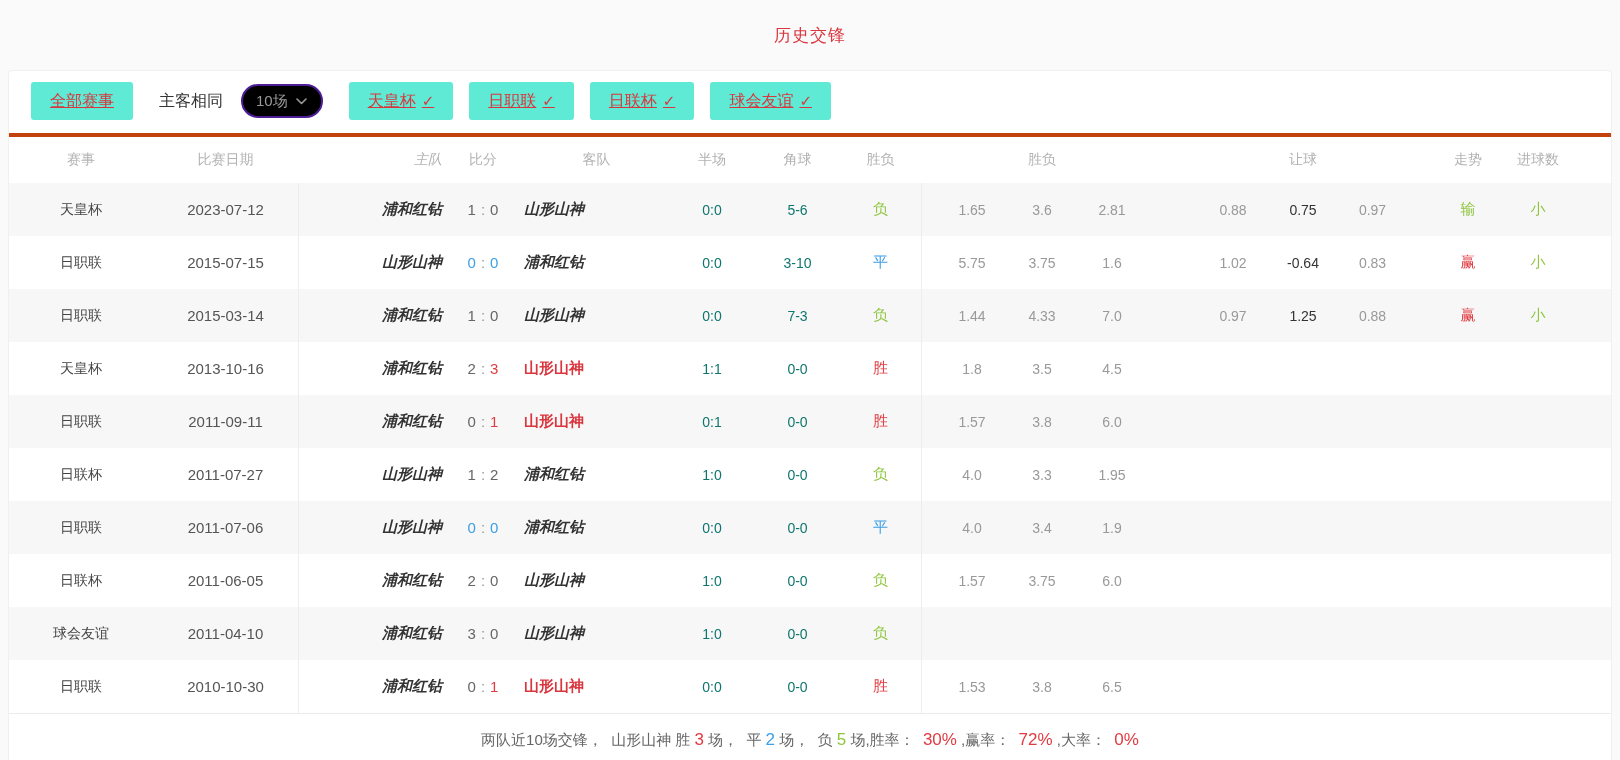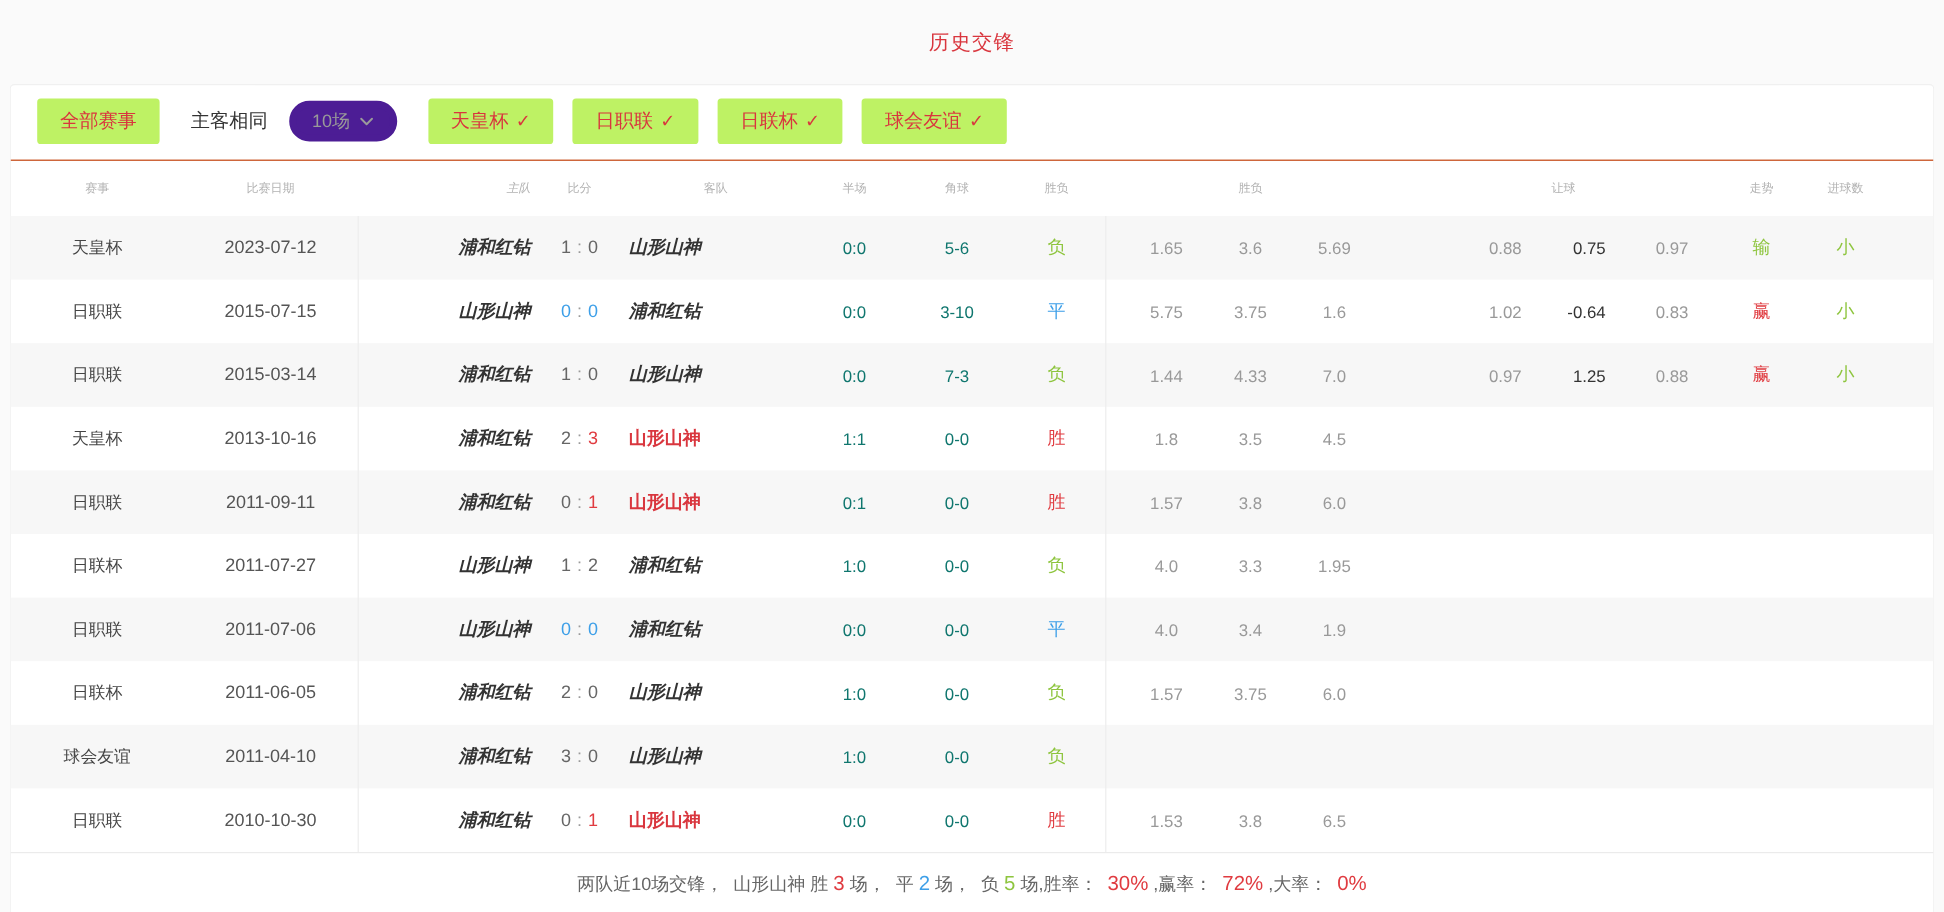--- a/index.html
+++ b/index.html
@@ -14,41 +14,41 @@
 
   .card{
     margin:0 8px;background:#fff;height:690px;
     border:1px solid #f0f0f0;border-bottom:none;border-radius:4px 4px 0 0;
     box-sizing:border-box;
   }
 
   
   .filterbar{display:flex;align-items:center;padding:11px 0 0 22px;}
   .fbtn{
-    border:none;cursor:pointer;background:#bef264;color:#d9363e;
+    border:none;cursor:pointer;background:#5eead4;color:#d9363e;
     font-size:16px;height:38px;padding:0 19px;border-radius:3px;
-    display:flex;align-items:center;font-family:inherit;
+    display:flex;align-items:center;font-family:inherit;text-decoration:underline;
   }
   .fbtn.all{margin-right:26px;}
   .same-side{color:#333;font-size:16px;margin-right:18px;cursor:pointer;}
   .pill{
-    background:#4c1d95;border:6px solid #4c1d95;border-radius:17px;height:34px;
+    background:#000000;border:2px solid #4c1d95;border-radius:17px;height:34px;
     padding:0 13px;color:#999;font-size:15px;display:flex;align-items:center;
     gap:7px;margin-right:26px;cursor:pointer;font-family:inherit;
   }
   .league-btn{margin-right:16px;}
   .check{margin-left:6px;font-weight:bold;font-size:15px;}
 
   
   .grid{
     display:grid;
     grid-template-columns:144px 145px 152px 66px 153px 86px 85px 81px 16px 70px 70px 70px 51px 70px 70px 69px 26px 70px 70px 40px;
     align-items:center;
   }
-  .thead{height:46px;margin-top:13px;border-top:1px solid #c2410c;color:#b2b2b2;font-size:10px;}
+  .thead{height:46px;margin-top:13px;border-top:4px solid #c2410c;color:#b2b2b2;font-size:14px;}
   .thead>div{text-align:center;}
   .hc1{grid-column:1}.hc2{grid-column:2}
   .hc3{grid-column:3;text-align:right !important;padding-right:8px;font-style:italic;}
   .hc4{grid-column:4}
   .hc5{grid-column:5;text-align:right;padding-left:8px;font-family:Liberation Mono, monospace;}
   .hc6{grid-column:6}.hc7{grid-column:7}.hc8{grid-column:8}
   .hc11{grid-column:11}.hc15{grid-column:15}.hc18{grid-column:18}.hc19{grid-column:19}
 
   .tbody{position:relative;}
   .vline{position:absolute;top:0;bottom:0;width:1px;background:#ededed;}
@@ -59,21 +59,21 @@
   .trow.striped{background:#f7f7f7;}
   .cell{text-align:center;}
   .c-league{color:#444;}
   .c-date{color:#555;font-size:15px;}
   .c-home{text-align:right;padding-right:8px;font-weight:bold;font-size:15px;}
   .c-away{text-align:left;padding-left:8px;font-weight:bold;font-size:15px;}
   .c-score{font-size:15px;color:#666;}
   .c-score .colon{color:#9a9a9a;padding:0 5px;}
   .c-half,.c-corner{color:#0f766e;}
   .c-odds{color:#999;}
-  .c-hcp{color:#999;text-align:right;}
+  .c-hcp{color:#999;}
   .c-hcp.mid{color:#333;}
   .c-result,.c-trend,.c-goals{font-size:15px;}
 
   .clr-dark{color:#333;font-style:italic;}
   .clr-gray{color:#666;}
   .clr-red{color:#e03b40;}
   .clr-teamred{color:#d9363e;}
   .clr-green{color:#8ec53e;}
   .clr-blue{color:#3d9fe8;}
 
@@ -145,21 +145,21 @@
     <div class="cell c-date">2023-07-12</div>
     <div class="cell c-home clr-dark">浦和红钻</div>
     <div class="cell c-score"><span class="clr-gray">1</span><span class="colon">:</span><span class="clr-gray">0</span></div>
     <div class="cell c-away clr-dark">山形山神</div>
     <div class="cell c-half">0:0</div>
     <div class="cell c-corner">5-6</div>
     <div class="cell c-result clr-green">负</div>
     <div class="cell sp"></div>
     <div class="cell c-odds">1.65</div>
     <div class="cell c-odds">3.6</div>
-    <div class="cell c-odds">5.69</div>
+    <div class="cell c-odds">2.81</div>
     <div class="cell sp"></div>
     <div class="cell c-hcp">0.88</div>
     <div class="cell c-hcp mid">0.75</div>
     <div class="cell c-hcp">0.97</div>
     <div class="cell sp"></div>
     <div class="cell c-trend clr-green">输</div>
     <div class="cell c-goals clr-green">小</div>
     <div class="cell sp"></div>
   </div>
 

